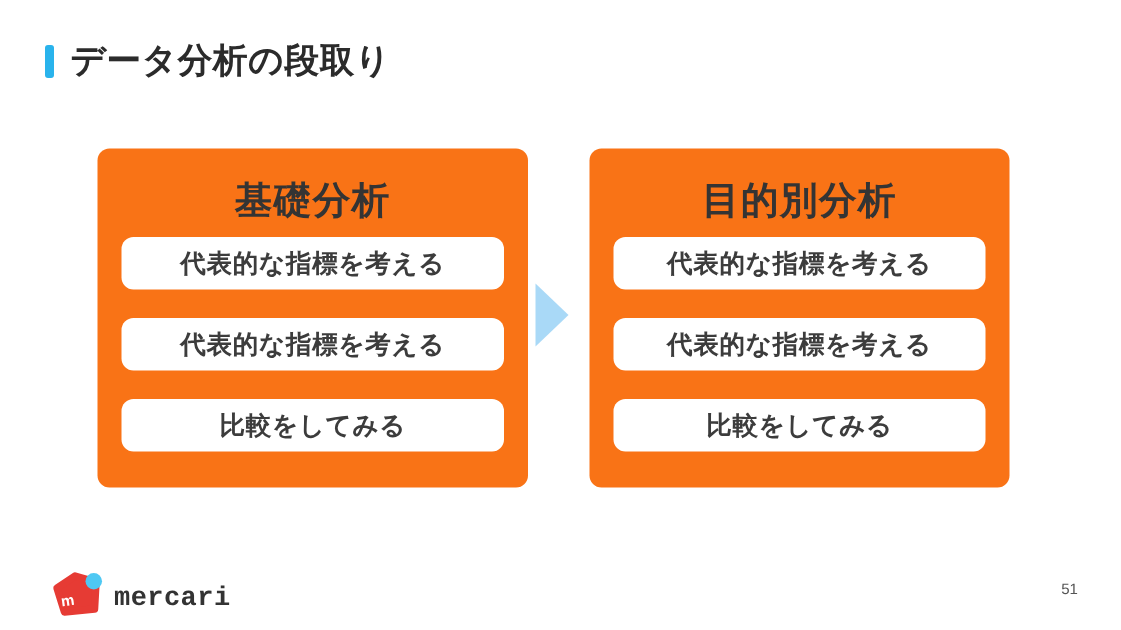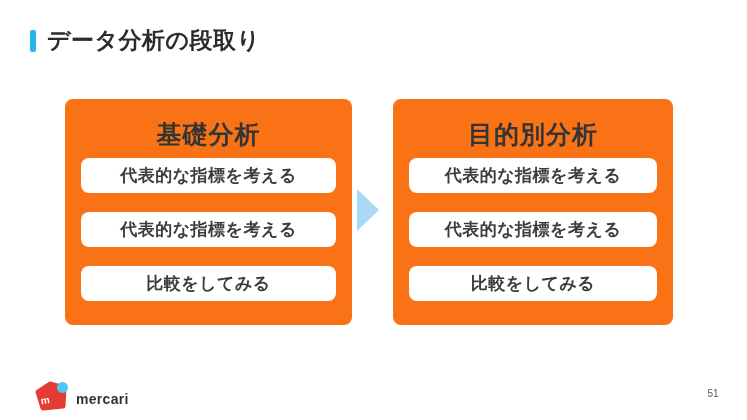--- a/index.html
+++ b/index.html
@@ -82,26 +82,27 @@
   
   .footer-logo {
     position: absolute;
     left: 35px;
     top: 381px;
     display: flex;
     align-items: center;
   }
   .logo-mark { width: 36px; height: 31px; display: block; }
   .logo-wordmark {
-    font-size: 14px;
+    font-size: 18px;
     font-weight: 700;
     color: #333333;
     letter-spacing: 0.3px;
     margin-left: 5px;
     margin-top: 4px;
+    font-family: Liberation Mono, monospace;
   }
   .page-number {
     position: absolute;
     left: 703px;
     top: 388px;
     width: 20px;
     text-align: center;
     font-size: 10px;
     color: #555555;
   }

